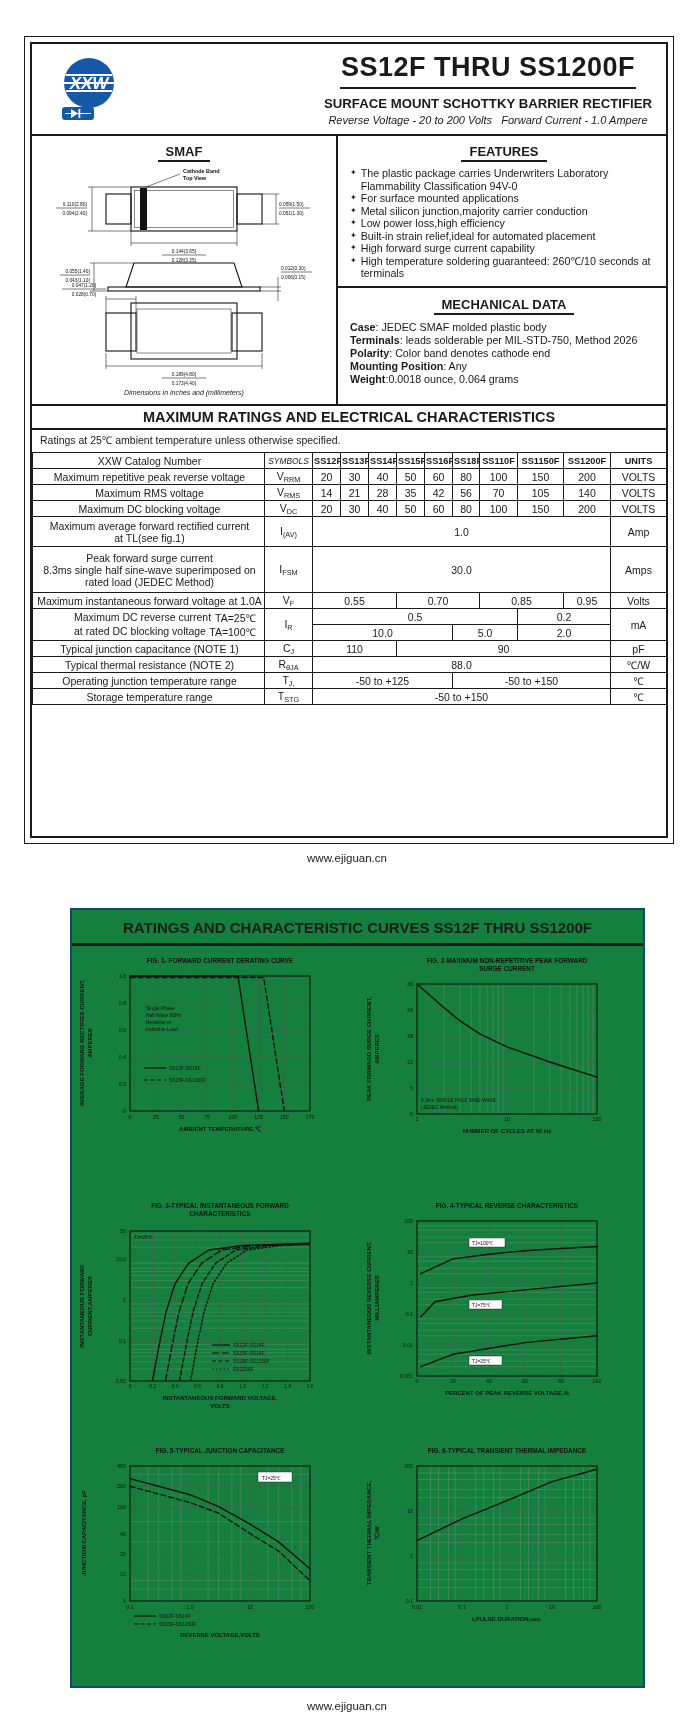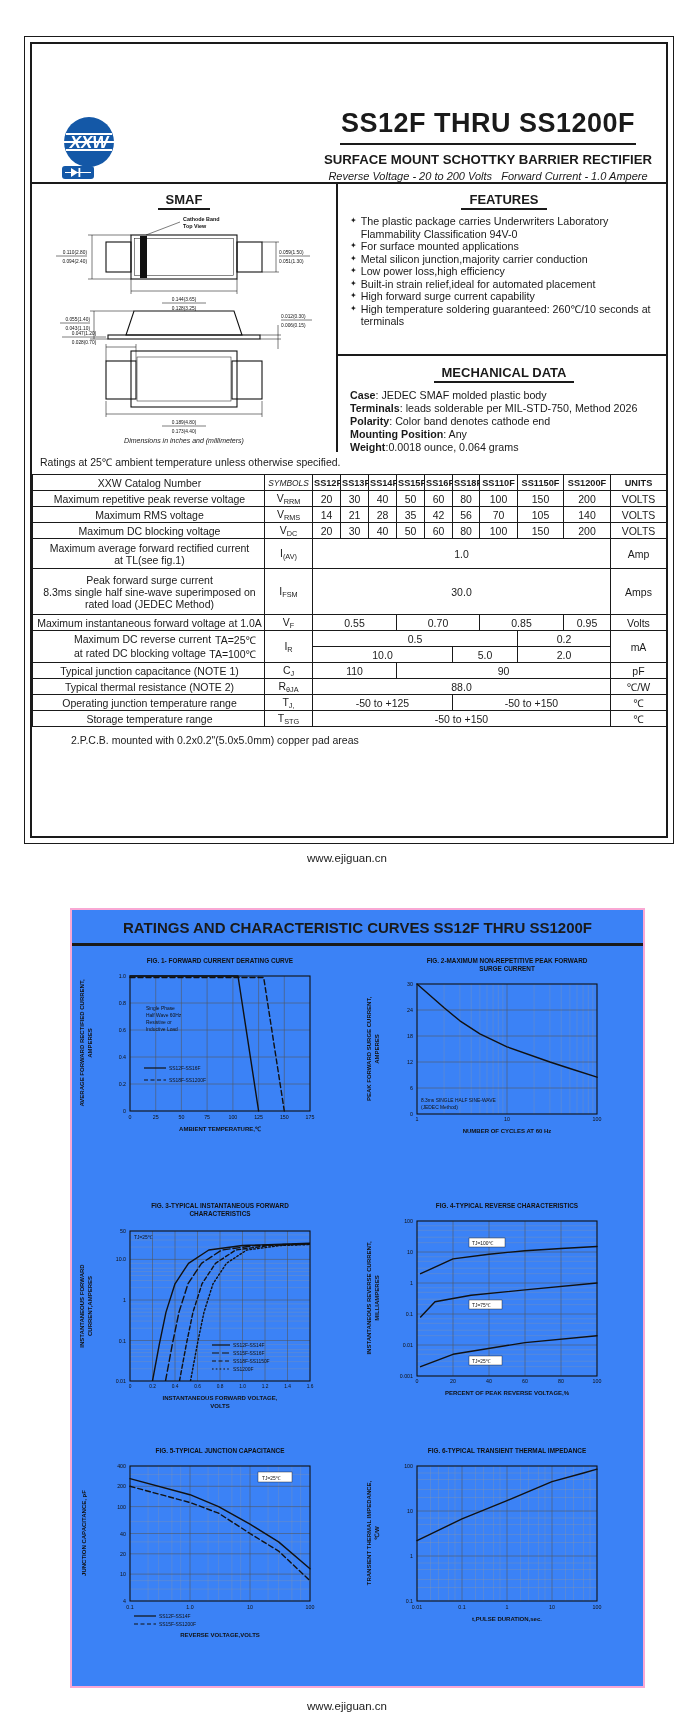--- a/index.html
+++ b/index.html
@@ -1,37 +1,37 @@
 <!DOCTYPE html>
 <html><head>
 <meta charset="utf-8">
 <style>
   * { box-sizing:border-box; margin:0; padding:0; }
   html,body { background:#ffffff; }
   body { width:694px; height:1736px; position:relative; font-family:"Liberation Sans",sans-serif; color:#1a1a1a; }
 
   .page1 { position:absolute; left:30px; top:42px; width:638px; height:796px;
            border:2px solid #1a1a1a; outline:1px solid #1a1a1a; outline-offset:5px; background:#fff; }
-  .hdr { display:flex; align-items:flex-end; height:140px; border-bottom:2px solid #1a1a1a; }
+  .hdr { display:flex; align-items:center; height:92px; border-bottom:2px solid #1a1a1a; }
   .logo { width:292px; display:flex; align-items:center; gap:7px; padding-left:24px; }
   .logo-txt .cn { font-size:36px; font-weight:700; letter-spacing:2px; line-height:38px; color:#111; }
   .logo-txt .en { font-size:12px; letter-spacing:3.6px; color:#222; margin-top:1px; font-weight:500; }
   .titleblock { flex:1; text-align:center; padding-right:14px; }
   .titleblock h1 { font-size:27px; letter-spacing:.5px; }
   .titleblock .rule { border-top:2.5px solid #1a1a1a; width:90%; margin:4px auto 7px; }
   .subtitle { font-size:13.2px; font-weight:700; }
   .tagline { font-size:11px; font-style:italic; margin-top:3px; white-space:pre; }
 
   .cols { display:flex; height:268px; }
   .pkg { width:306px; border-right:2px solid #1a1a1a; padding-top:6px; text-align:center; }
   .sec-title { display:inline-block; font-weight:700; font-size:13px; border-bottom:2px solid #1a1a1a; padding:0 8px 1px; }
   .pkg svg { display:block; margin:1px auto 0; }
   .pkg-note { font-size:7px; font-style:italic; color:#222; }
   .info { flex:1; }
-  .features { height:172px; border-bottom:2px solid #1a1a1a; padding:6px 8px 0 12px; text-align:center; }
+  .features { height:152px; border-bottom:2px solid #1a1a1a; padding:6px 8px 0 12px; text-align:center; }
   .features ul { text-align:left; margin-top:5px; list-style:none; font-size:10.7px; line-height:12.5px; }
   .features li { display:flex; gap:4px; }
   .bullet { font-size:8px; line-height:12.5px; }
   .mech { padding:7px 8px 0 12px; text-align:center; }
   .mech .lines { text-align:left; font-size:10.7px; line-height:13px; margin-top:6px; }
 
   .bar { border-top:2px solid #1a1a1a; border-bottom:2px solid #1a1a1a; text-align:center; font-weight:700; font-size:14.5px; padding:3px 0; }
   .rnotes { font-size:10.5px; padding:4px 8px 5px; line-height:13px; }
 
   table.spec { border-collapse:collapse; width:100%; table-layout:fixed; font-size:10.5px; }
@@ -42,21 +42,21 @@
   .spec sub { font-size:7.3px; vertical-align:-2px; }
   .spec .h2 td { height:30px; }
   .spec .h3 td { height:46px; }
   .irl { display:flex; justify-content:space-between; padding-right:6px;padding-left:37px; }
   .tnote { padding:6px 8px; font-size:10.5px; line-height:15px; }
   .tnote .l2 { padding-left:31px; }
 
   .footer1 { position:absolute; top:852px; left:0; width:100%; text-align:center; font-size:11.5px; }
   .footer2 { position:absolute; top:1700px; left:0; width:100%; text-align:center; font-size:11.5px; }
 
-  .page2 { position:absolute; left:70px; top:908px; width:575px; height:780px; border:2px solid #f9a8d4; background:#3b82f6; }
+  .page2 { position:absolute; left:70px; top:908px; width:575px; height:780px; border:2px solid #0c4a6e; background:#15803d; }
   .p2title { text-align:center; font-weight:700; font-size:15px; padding:9px 0 7px; border-bottom:3px solid #1a1a1a; }
   .figgrid { display:grid; grid-template-columns:1fr 1fr; padding-top:4px; }
   .figgrid svg { display:block; }
 
   
   .ctt { font:700 6.4px "Liberation Sans",sans-serif; text-anchor:middle; fill:#111; }
   .cax { font:700 6px "Liberation Sans",sans-serif; text-anchor:middle; fill:#111; }
   .ctk { font:5.3px "Liberation Sans",sans-serif; fill:#111; }
   .sm  { font-size:4.8px; }
   .mid { text-anchor:middle; }
@@ -188,20 +188,21 @@
           <div><b>Case</b><span>: JEDEC SMAF molded plastic body</span></div>
           <div><b>Terminals</b><span>: leads solderable per MIL-STD-750, Method 2026</span></div>
           <div><b>Polarity</b><span>: Color band denotes cathode end</span></div>
           <div><b>Mounting Position</b><span>: Any</span></div>
           <div><b>Weight</b><span>:0.0018 ounce, 0.064 grams</span></div>
         </div>
       </div>
     </div>
   </div>
 
+  <div class="bar">MAXIMUM RATINGS AND ELECTRICAL CHARACTERISTICS</div>
   <div class="rnotes">
     <div>Ratings at 25℃ ambient temperature unless otherwise specified.</div>
   </div>
 
   <table class="spec">
     <colgroup>
       <col style="width:232px">
         <col style="width:48px">
       <col style="width:28px">
         <col style="width:28px">
@@ -343,21 +344,20 @@
     <tr>
       <td class="lb">Storage temperature range</td>
       <td><span>T</span><sub>STG</sub></td>
       <td colspan="9">-50 to +150</td>
       <td>℃</td>
     </tr>
   </tbody>
     </table>
 
   <div class="tnote">
-    <div class="l2">2.P.C.B. mounted with 0.2x0.2"(5.0x5.0mm) copper pad areas</div>
   </div>
 </div>
 
 <div class="footer1">www.ejiguan.cn</div>
 
 <div class="page2">
   <div class="p2title">RATINGS AND CHARACTERISTIC CURVES SS12F THRU SS1200F</div>
   <div class="figgrid">
 
     <svg width="287" height="245" viewBox="0 0 287 245">

